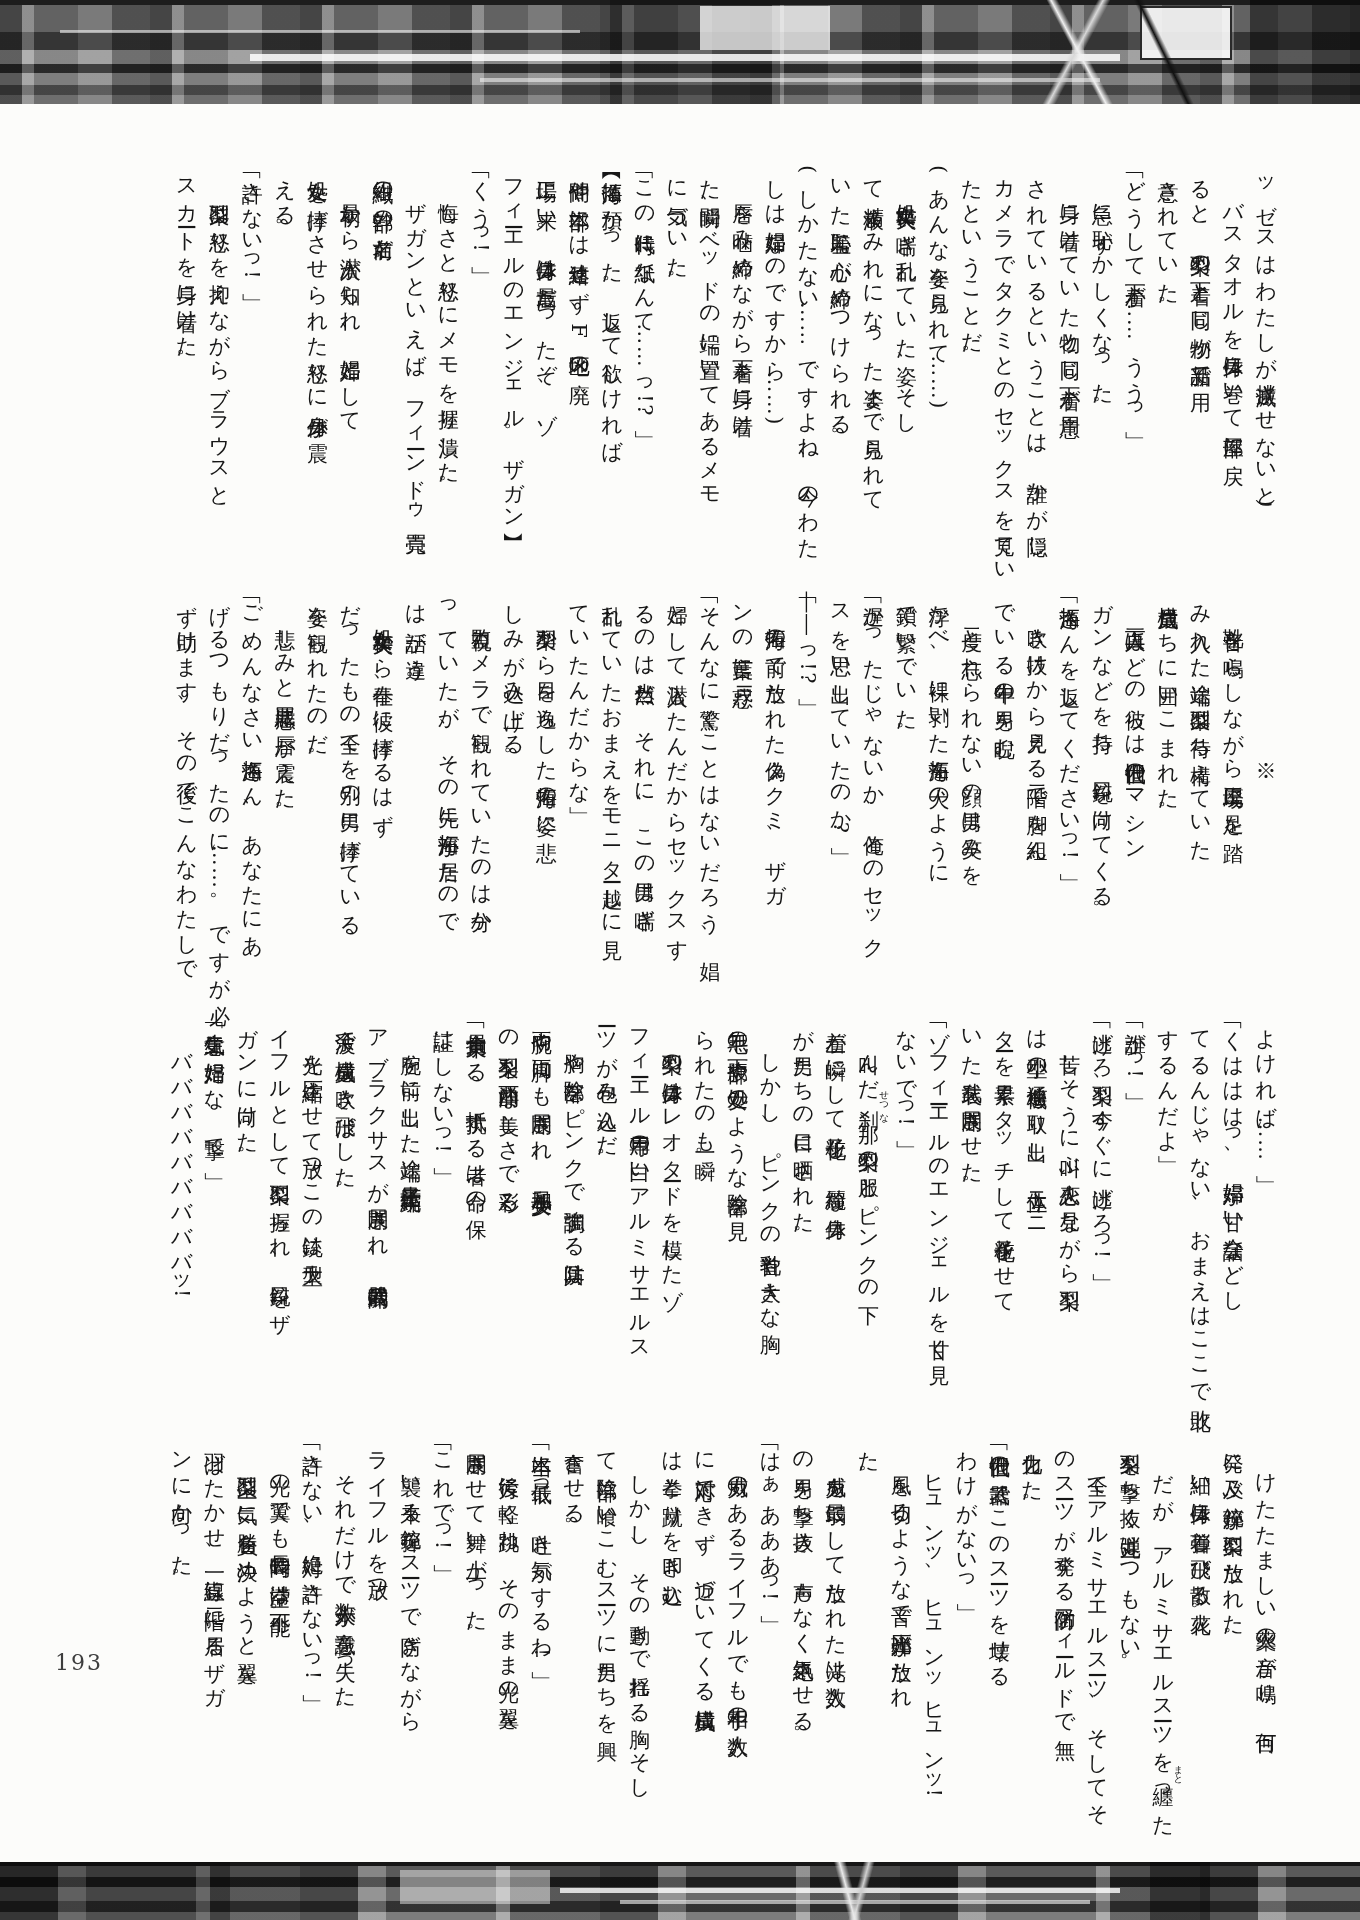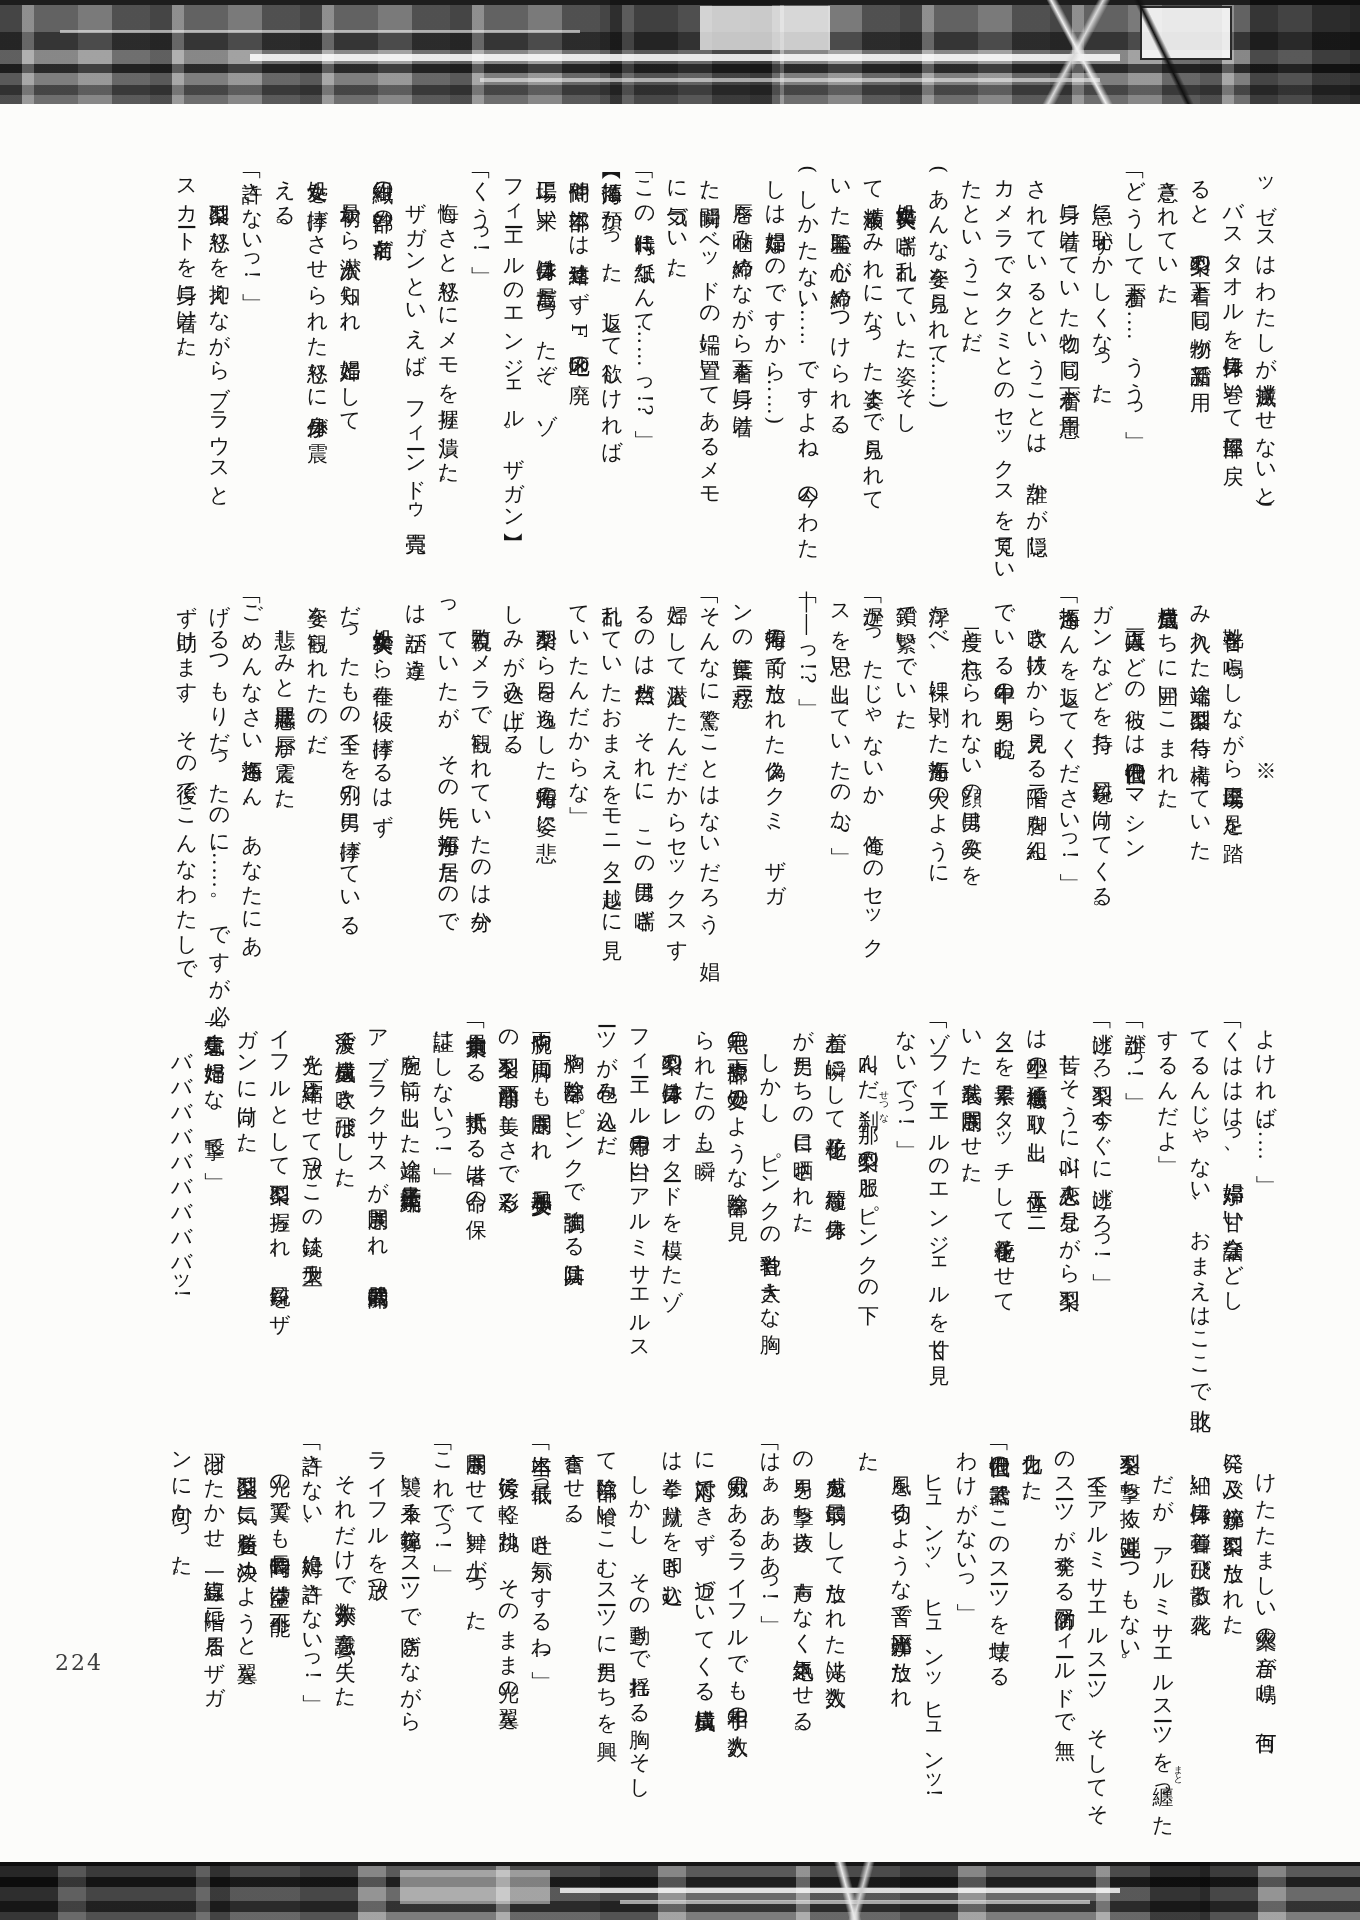--- a/index.html
+++ b/index.html
@@ -218,21 +218,21 @@
     <p>　襲い来る銃弾をスーツで防ぎながら</p>
     <p>ライフルを放つ。</p>
     <p>　それだけで数十人が意識を失った。</p>
     <p>「許さない、絶対に許さないっ!」</p>
     <p>　光の翼でも長時間の滞空は不可能。</p>
     <p>　梨羽は一気に勝負を決めようと翼を</p>
     <p>羽ばたかせ、一直線に二階に居るザガ</p>
     <p>ンに向かった。</p>
   </section>
 
-<div id="pagenum">224</div>
+<div id="pagenum">193</div>
 
 <div id="footer-art" class="art">
   <div class="layer fdk1"></div>
   <div class="layer fdk2"></div>
   <div class="layer flt1"></div>
   <div class="layer fz1"></div>
   <div class="layer fz2"></div>
   <div class="layer fdiag"></div>
 </div>
 

